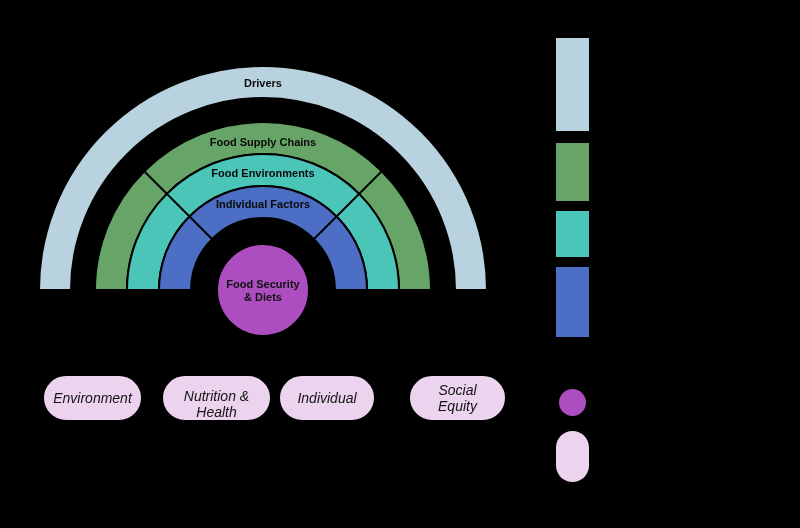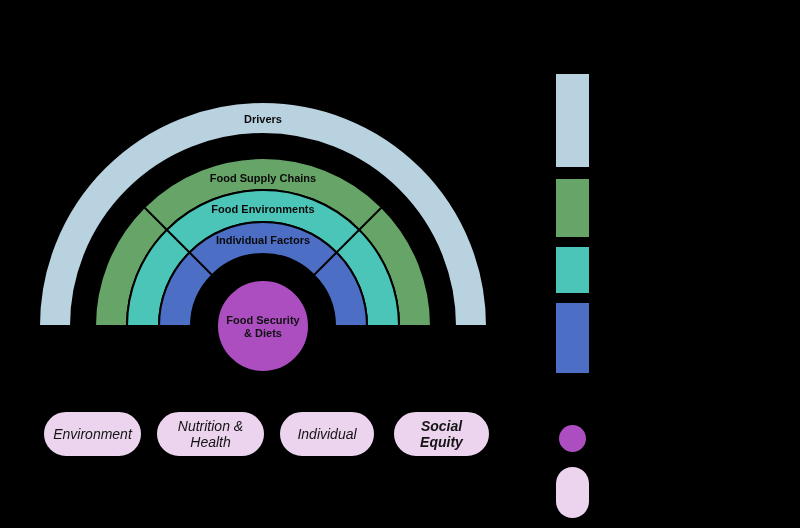--- a/index.html
+++ b/index.html
@@ -12,43 +12,43 @@
     --outcome:#ecd3ee;
     --outline:#000000;
   }
   *{box-sizing:border-box;}
   html,body{margin:0;padding:0;}
   body{
     width:800px;height:528px;position:relative;overflow:hidden;
     background:var(--background);
     font-family:"Liberation Sans",sans-serif;
   }
-  .stage{position:absolute;inset:0;margin-top:36px;}
+  .stage{position:absolute;inset:0;}
   .diagram-svg{position:absolute;left:0;top:0;}
   .band{stroke:var(--outline);stroke-width:2px;}
   .fill-drivers{fill:var(--drivers);}
   .fill-supply{fill:var(--supply);}
   .fill-environments{fill:var(--environments);}
   .fill-individual{fill:var(--individual);}
   .fill-security{fill:var(--security);}
   .divider{stroke:var(--outline);stroke-width:2px;fill:none;}
   .arc-label{font-size:11px;font-weight:700;fill:#0a0a0a;text-anchor:middle;
              font-family:"Liberation Sans",sans-serif;}
   .center-label{font-size:11px;font-weight:700;fill:#101010;text-anchor:middle;
              font-family:"Liberation Sans",sans-serif;}
   .pill{
     position:absolute;top:374px;height:48px;border-radius:24px;
     background:var(--outcome);border:2px solid var(--outline);
     display:flex;align-items:center;justify-content:center;
     font-size:14px;font-style:italic;color:#141414;text-align:center;padding:0 10px;
   }
   .pill-environment{left:42px;width:101px;}
-  .pill-nutrition{left:155px;width:111px;}
+  .pill-nutrition{left:161px;width:111px;align-items:flex-end;}
   .pill-livelihoods{left:278px;width:98px;}
-  .pill-social{left:392px;width:99px;font-weight:bold;}
+  .pill-social{left:408px;width:99px;}
   .legend-swatch{position:absolute;left:556px;width:33px;}
   .legend-drivers{top:38px;height:93px;background:var(--drivers);}
   .legend-supply{top:143px;height:58px;background:var(--supply);}
   .legend-environments{top:211px;height:46px;background:var(--environments);}
   .legend-individual{top:267px;height:70px;background:var(--individual);}
   .legend-security{left:559px;top:389px;width:27px;height:27px;border-radius:50%;background:var(--security);}
   .legend-outcome{top:431px;height:51px;border-radius:17px;background:var(--outcome);}
 </style>
 </head>
 <body>

